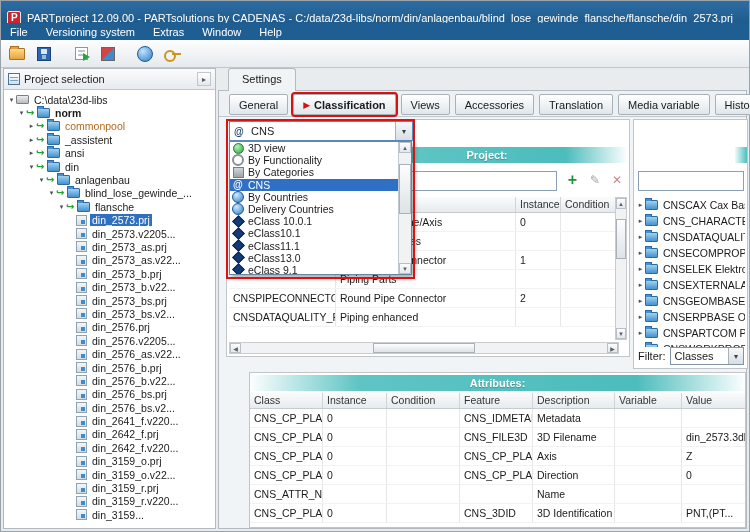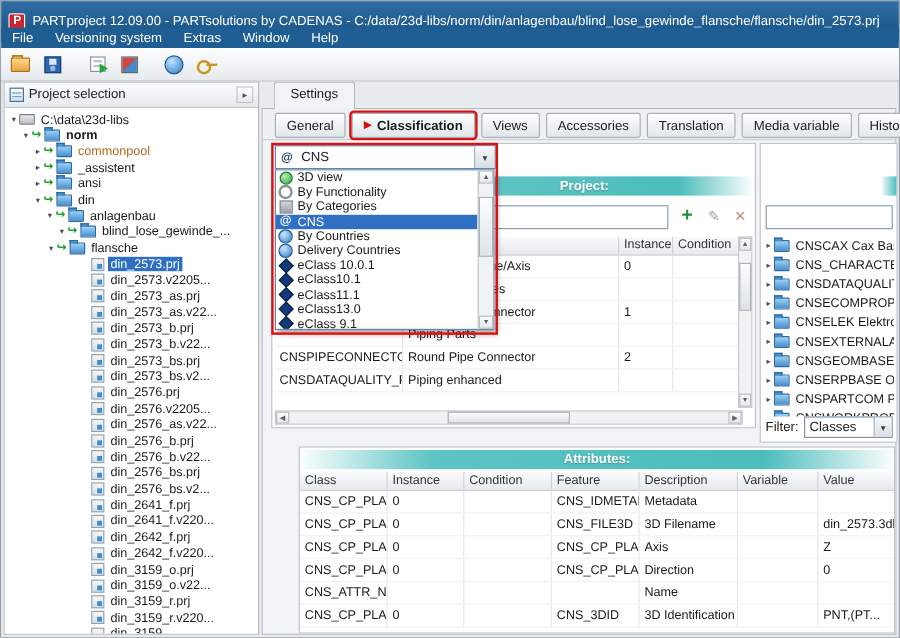--- a/index.html
+++ b/index.html
@@ -227,21 +227,21 @@
           <span class="garrow"></span>
           <span class="ifolder"></span>
           <span class="tlbl">anlagenbau</span>
         </div>
         <div class="trow" style="padding-left: 43px;">
           <span class="exp open"></span>
           <span class="garrow"></span>
           <span class="ifolder"></span>
           <span class="tlbl">blind_lose_gewinde_...</span>
         </div>
-        <div class="trow" style="padding-left: 34px;">
+        <div class="trow" style="padding-left: 53px;">
           <span class="exp open"></span>
           <span class="garrow"></span>
           <span class="ifolder"></span>
           <span class="tlbl">flansche</span>
         </div>
         <div class="trow" style="padding-left: 63px;">
           <span class="exp"></span>
           <span class="iproj"></span>
           <span class="tlbl sel">din_2573.prj</span>
         </div>
@@ -307,25 +307,20 @@
         </div>
         <div class="trow" style="padding-left: 63px;">
           <span class="exp"></span>
           <span class="iproj"></span>
           <span class="tlbl">din_2576_bs.prj</span>
         </div>
         <div class="trow" style="padding-left: 63px;">
           <span class="exp"></span>
           <span class="iproj"></span>
           <span class="tlbl">din_2576_bs.v2...</span>
-        </div>
-        <div class="trow" style="padding-left: 63px;">
-          <span class="exp"></span>
-          <span class="iproj"></span>
-          <span class="tlbl">din_2641_f.prj</span>
         </div>
         <div class="trow" style="padding-left: 63px;">
           <span class="exp"></span>
           <span class="iproj"></span>
           <span class="tlbl">din_2641_f.v220...</span>
         </div>
         <div class="trow" style="padding-left: 63px;">
           <span class="exp"></span>
           <span class="iproj"></span>
           <span class="tlbl">din_2642_f.prj</span>

